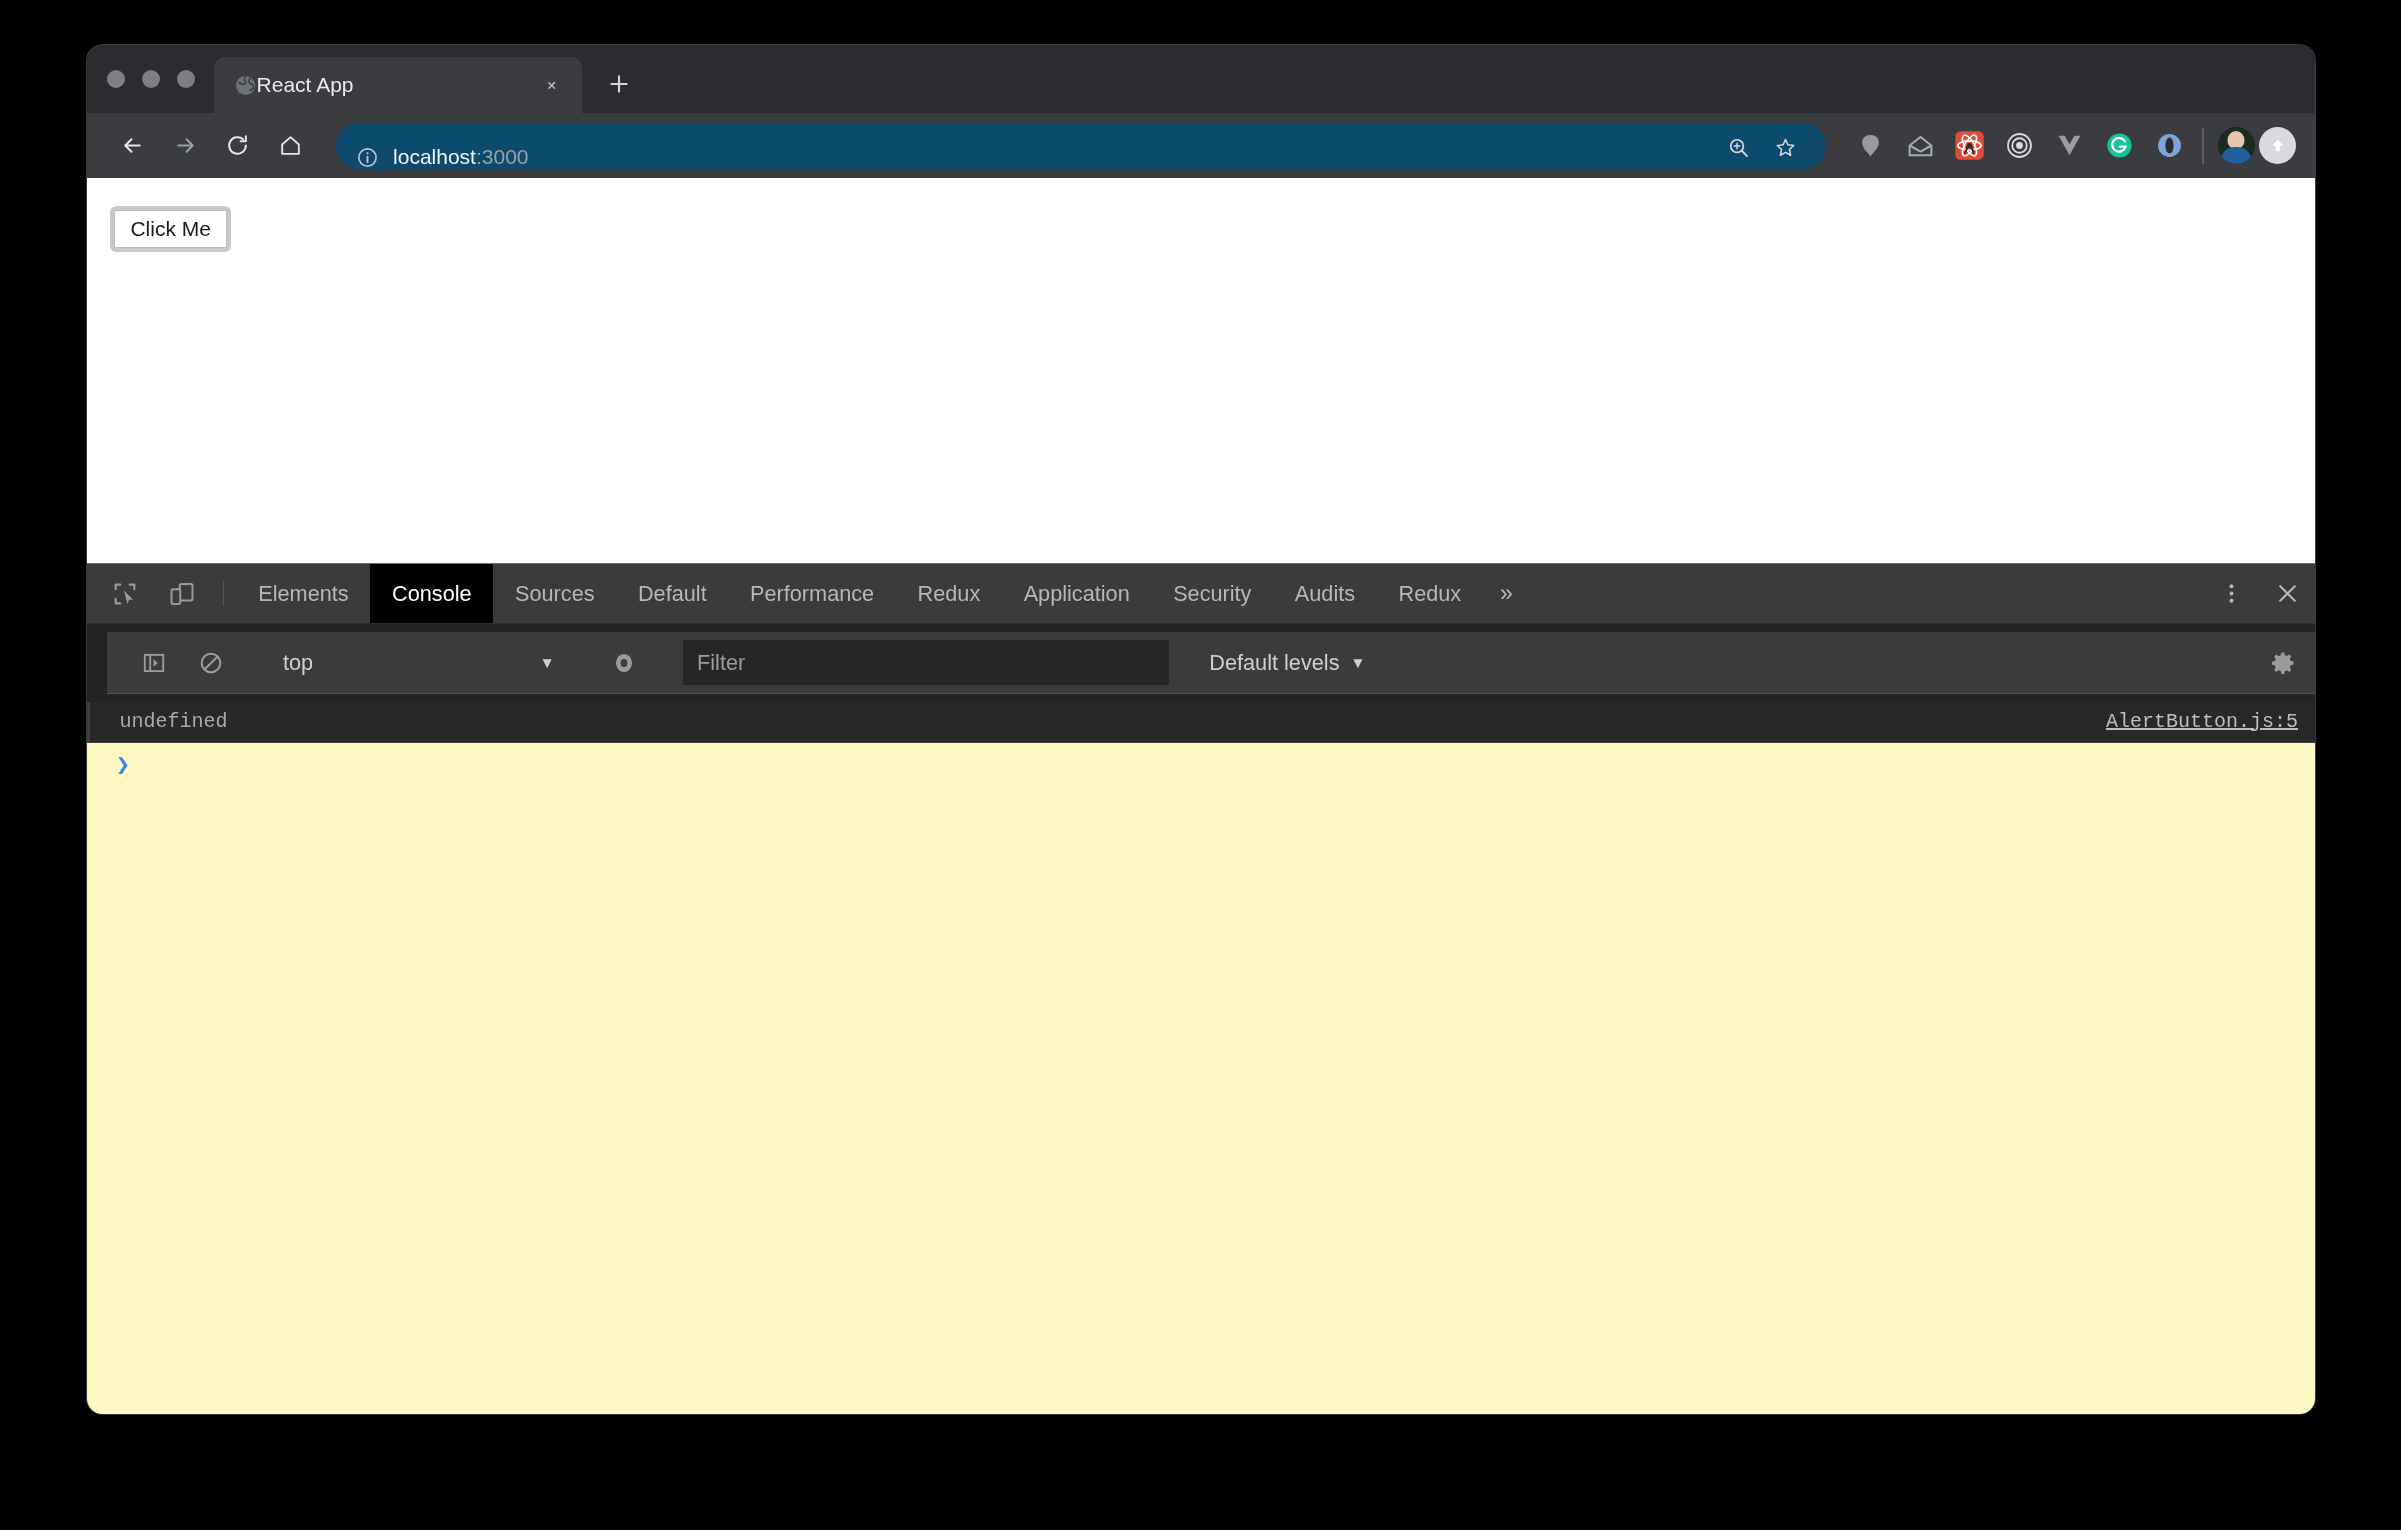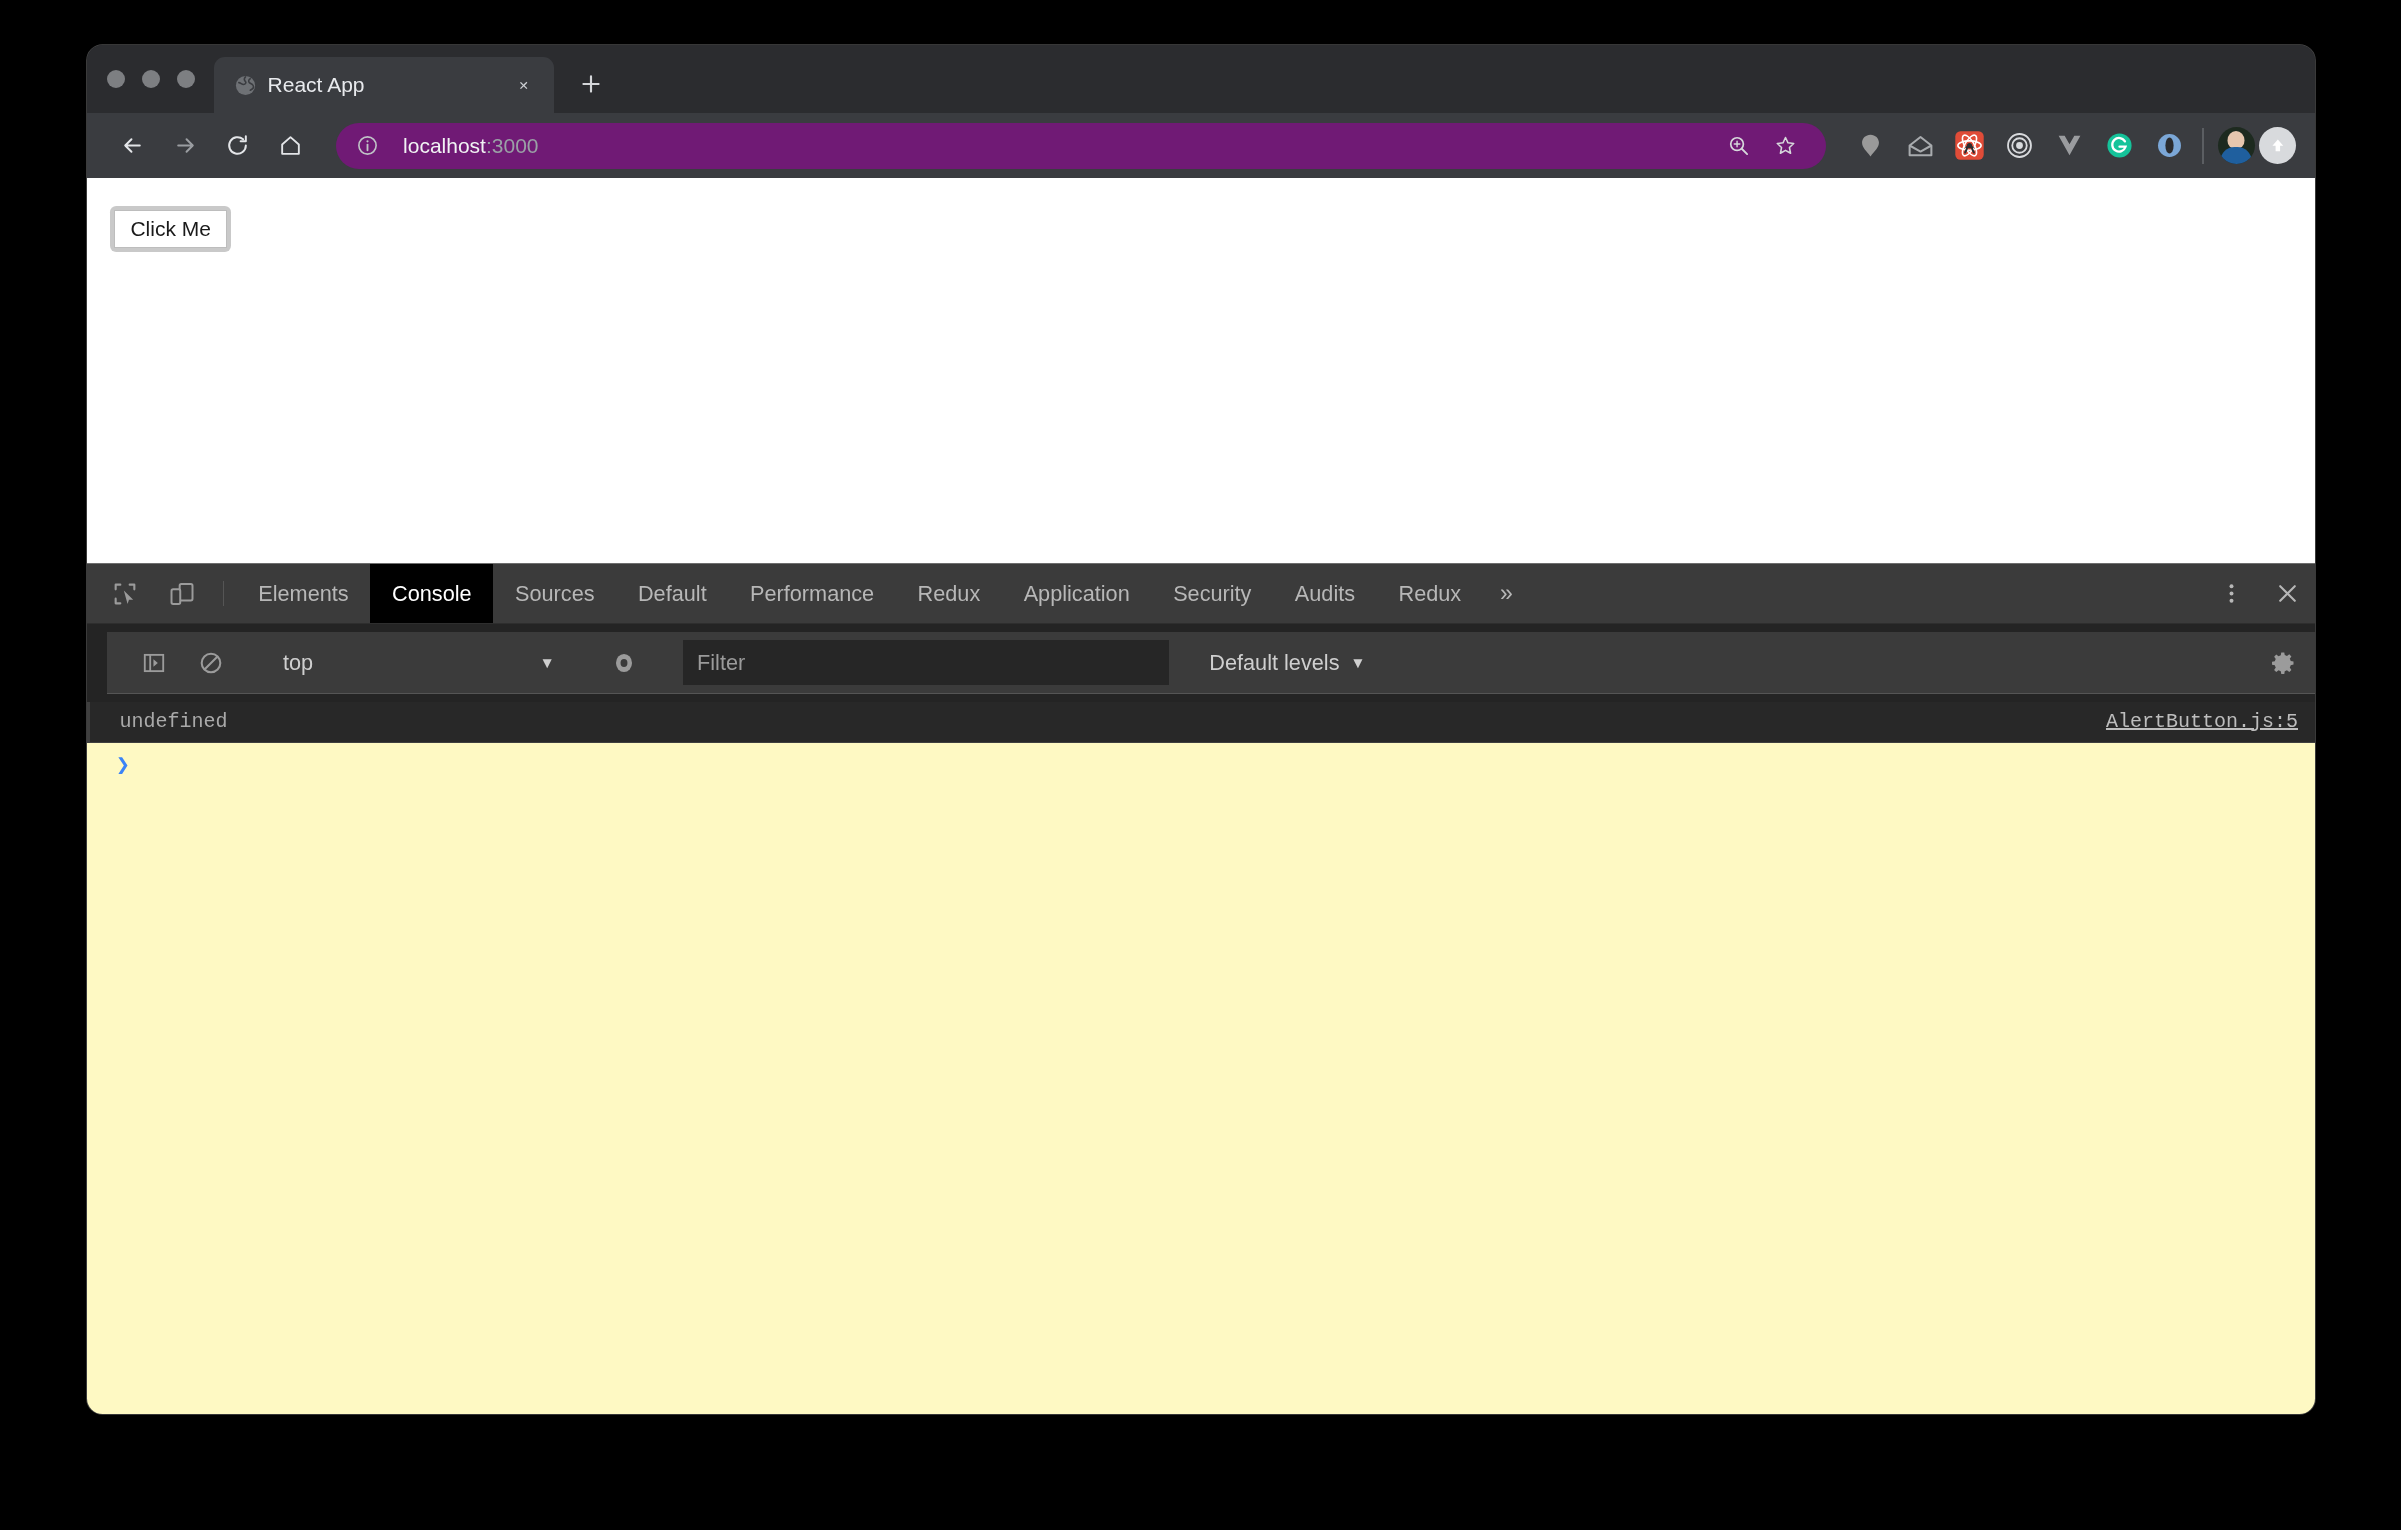--- a/index.html
+++ b/index.html
@@ -43,28 +43,28 @@
     gap: 17px;
     height: 68px;
     padding-right: 18.6px;
   }
   .dot {
     width: 18px; height: 18px;
     border-radius: 50%;
     background: #7d7f82;
   }
   .tab {
-    width: 340px;
+    width: 368px;
     height: 56px;
     background: #3a3c40;
     border-radius: 10.8px 10.8px 0 0;
     display: flex;
     align-items: center;
     padding: 0 17px 0 20px;
-    gap: 11px;
+    gap: 0;
     position: relative;
   }
   .favicon {
     width: 23px; height: 23px;
     flex: 0 0 auto;
   }
   .tab-title {
     flex: 1 1 auto;
     color: #e8eaed;
     font-size: 21px;
@@ -97,26 +97,26 @@
   }
   .navbtn {
     width: 48px; height: 48px;
     display: flex; align-items: center; justify-content: center;
     color: #e3e5e8;
     flex: 0 0 auto;
   }
   .omnibox {
     flex: 1 1 auto;
     height: 46px;
-    background: #701a75;
+    background: #0c4a6e;
     border-radius: 23px;
     display: flex;
-    align-items: center;
+    align-items: flex-end;
     padding: 0 20px;
-    gap: 24px;
+    gap: 14px;
     margin: 0 12.4px 0 17px;
     min-width: 0;
   }
   .omni-info { width: 23px; height: 23px; flex: 0 0 auto; color: #c0c3c7; }
   .omni-url {
     font-size: 21px;
     color: #f1f3f4;
     white-space: nowrap;
     overflow: hidden;
   }

